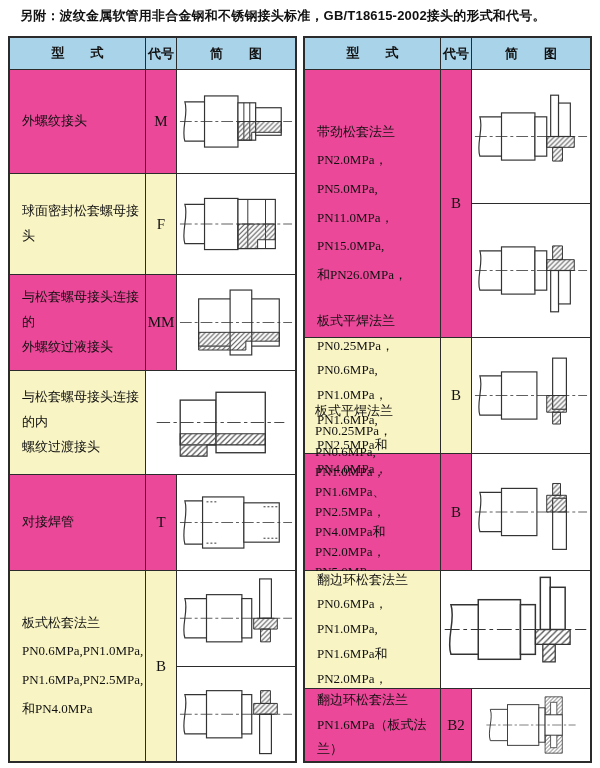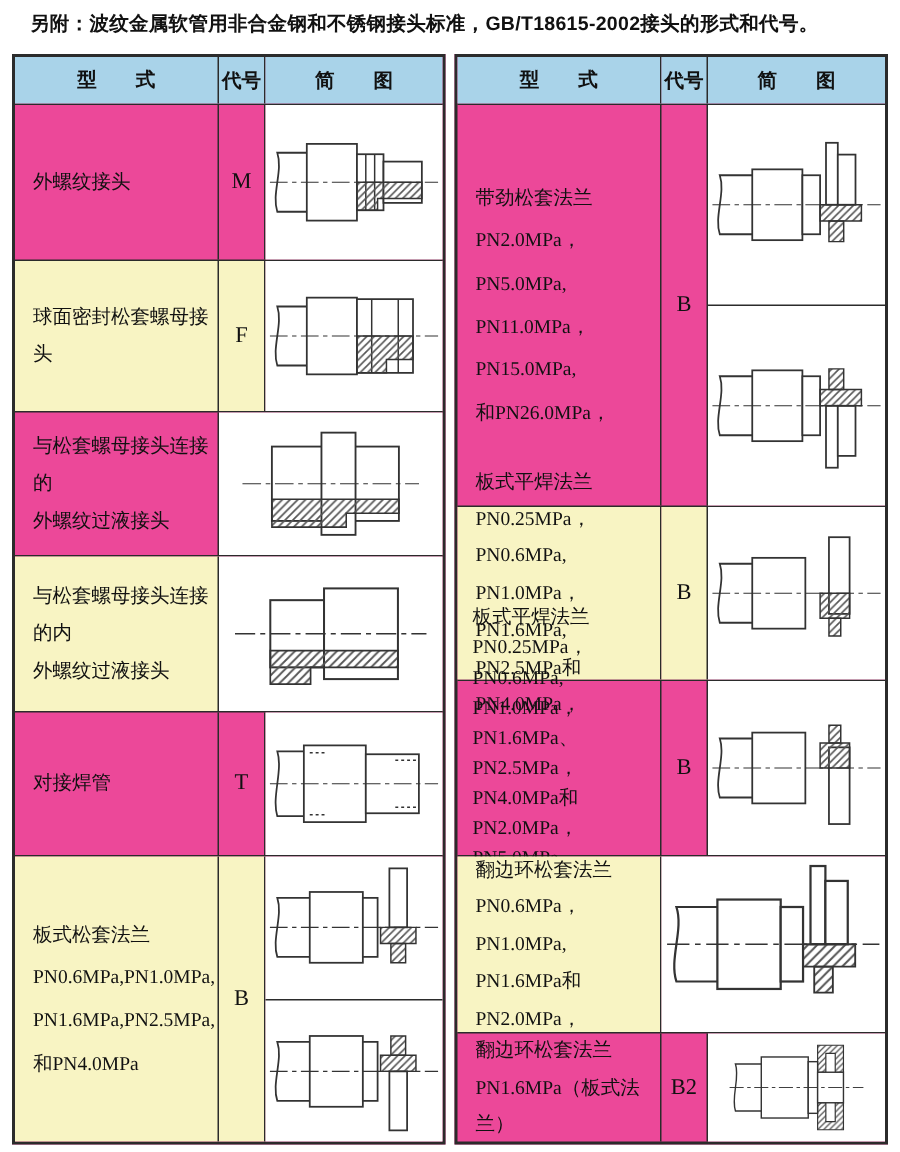--- a/index.html
+++ b/index.html
@@ -94,39 +94,40 @@
               <line x1="90" y1="21" x2="90" y2="71" stroke="#333" stroke-width="1"></line>
               <polygon points="62,46 100,46 100,62 82,62 82,71 62,71" fill="url(#h1_0)" stroke="#333" stroke-width="1"></polygon>
               <line x1="3" y1="46" x2="117" y2="46" stroke="#333" stroke-width="0.8" stroke-dasharray="12 3 3 3"></line>
             </svg>
           </div>
         </div>
     </div>
     <div class="row" style="height:96px">
       <div class="cell type">与松套螺母接头连接的
 外螺纹过液接头</div>
+      <div class="cell code">MM</div>
       <div class="cell diag">
           <div class="sub">
             <svg viewBox="0 0 120 92" preserveAspectRatio="xMidYMid meet">
               <defs>
                 <pattern id="h2_0" width="5" height="5" patternUnits="userSpaceOnUse">
                   <path d="M0 5 L5 0 M-1 1 L1 -1 M4 6 L6 4" stroke="#555" stroke-width="1.1"></path>
                 </pattern>
               </defs>
               <rect x="22" y="22" width="82" height="48" stroke="#333" stroke-width="1.2" fill="#fff"></rect>
               <rect x="54" y="13" width="22" height="66" stroke="#333" stroke-width="1.2" fill="#fff"></rect>
               <polygon points="22,56 104,56 104,65 70,65 70,74 22,74" fill="url(#h2_0)" stroke="#333" stroke-width="1"></polygon>
               <line x1="3" y1="46" x2="117" y2="46" stroke="#333" stroke-width="0.8" stroke-dasharray="12 3 3 3"></line>
             </svg>
           </div>
         </div>
     </div>
     <div class="row hl" style="height:104px">
       <div class="cell type">与松套螺母接头连接的内
-外螺纹过液接头</div>
+螺纹过渡接头</div>
       <div class="cell diag">
           <div class="sub">
             <svg viewBox="0 0 120 92" preserveAspectRatio="xMidYMid meet">
               <defs>
                 <pattern id="h3_0" width="5" height="5" patternUnits="userSpaceOnUse">
                   <path d="M0 5 L5 0 M-1 1 L1 -1 M4 6 L6 4" stroke="#555" stroke-width="1.1"></path>
                 </pattern>
               </defs>
               <rect x="24" y="26" width="32" height="40" stroke="#333" stroke-width="1.2" fill="#fff"></rect>
               <rect x="56" y="19" width="44" height="54" stroke="#333" stroke-width="1.2" fill="#fff"></rect>

